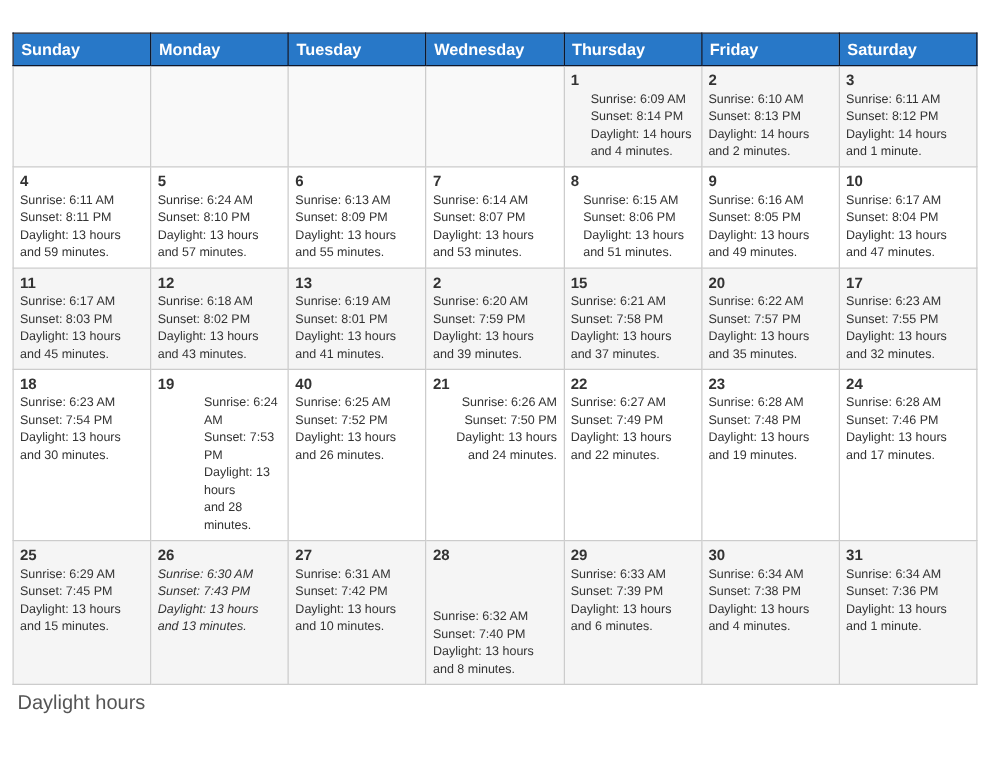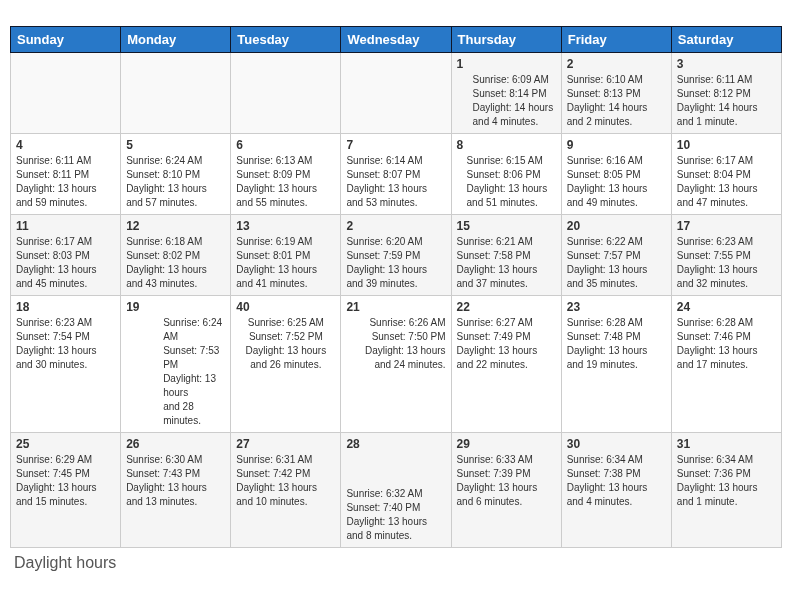--- a/index.html
+++ b/index.html
@@ -265,21 +265,21 @@
         </td>
         <td>
           <span class="day-number">19</span>
           <div class="day-info" style="white-space: pre-line; margin-left: 37px;">Sunrise: 6:24 AM
 Sunset: 7:53 PM
 Daylight: 13 hours
 and 28 minutes.</div>
         </td>
         <td>
           <span class="day-number">40</span>
-          <div class="day-info" style="white-space: pre-line; text-align: center;">Sunrise: 6:25 AM
+          <div class="day-info" style="white-space: pre-line;">Sunrise: 6:25 AM
 Sunset: 7:52 PM
 Daylight: 13 hours
 and 26 minutes.</div>
         </td>
         <td>
           <span class="day-number">21</span>
           <div class="day-info" style="white-space: pre-line; text-align: right;">Sunrise: 6:26 AM
 Sunset: 7:50 PM
 Daylight: 13 hours
 and 24 minutes.</div>
@@ -309,21 +309,21 @@
       <tr>
         <td>
           <span class="day-number">25</span>
           <div class="day-info" style="white-space: pre-line;">Sunrise: 6:29 AM
 Sunset: 7:45 PM
 Daylight: 13 hours
 and 15 minutes.</div>
         </td>
         <td>
           <span class="day-number">26</span>
-          <div class="day-info" style="white-space: pre-line;">Sunrise: 6:30 AM
+          <div class="day-info" style="white-space: pre-line; font-style: italic;">Sunrise: 6:30 AM
 Sunset: 7:43 PM
 Daylight: 13 hours
 and 13 minutes.</div>
         </td>
         <td>
           <span class="day-number">27</span>
           <div class="day-info" style="white-space: pre-line;">Sunrise: 6:31 AM
 Sunset: 7:42 PM
 Daylight: 13 hours
 and 10 minutes.</div>

